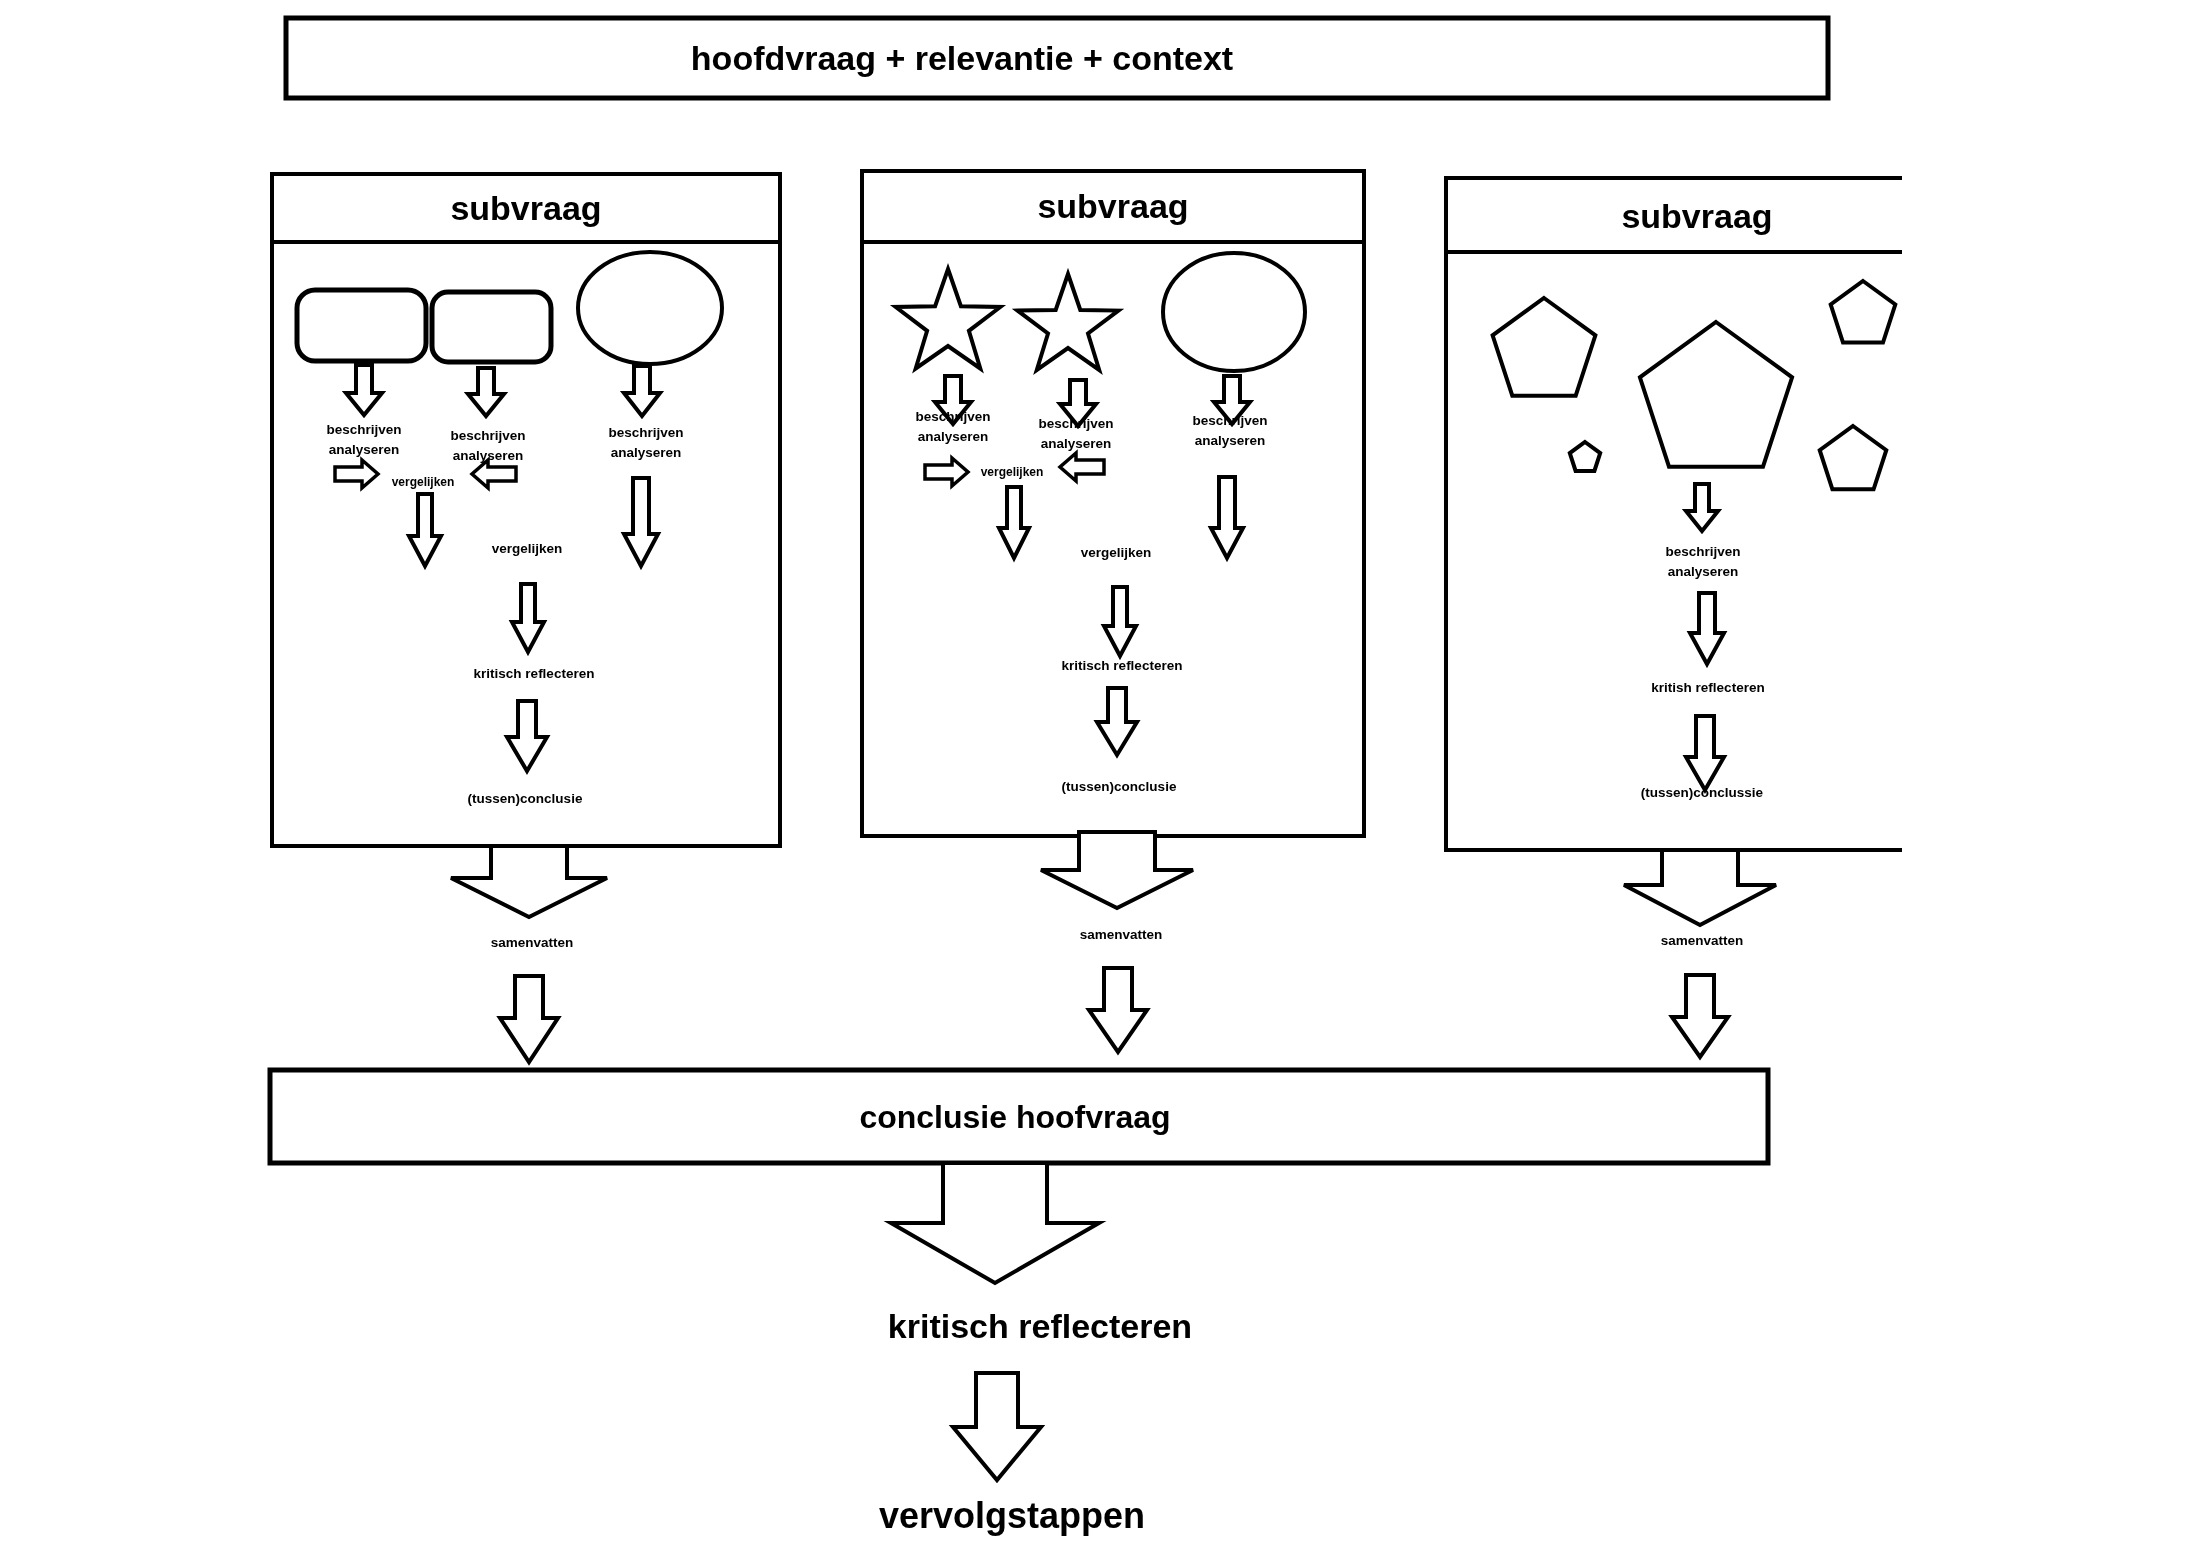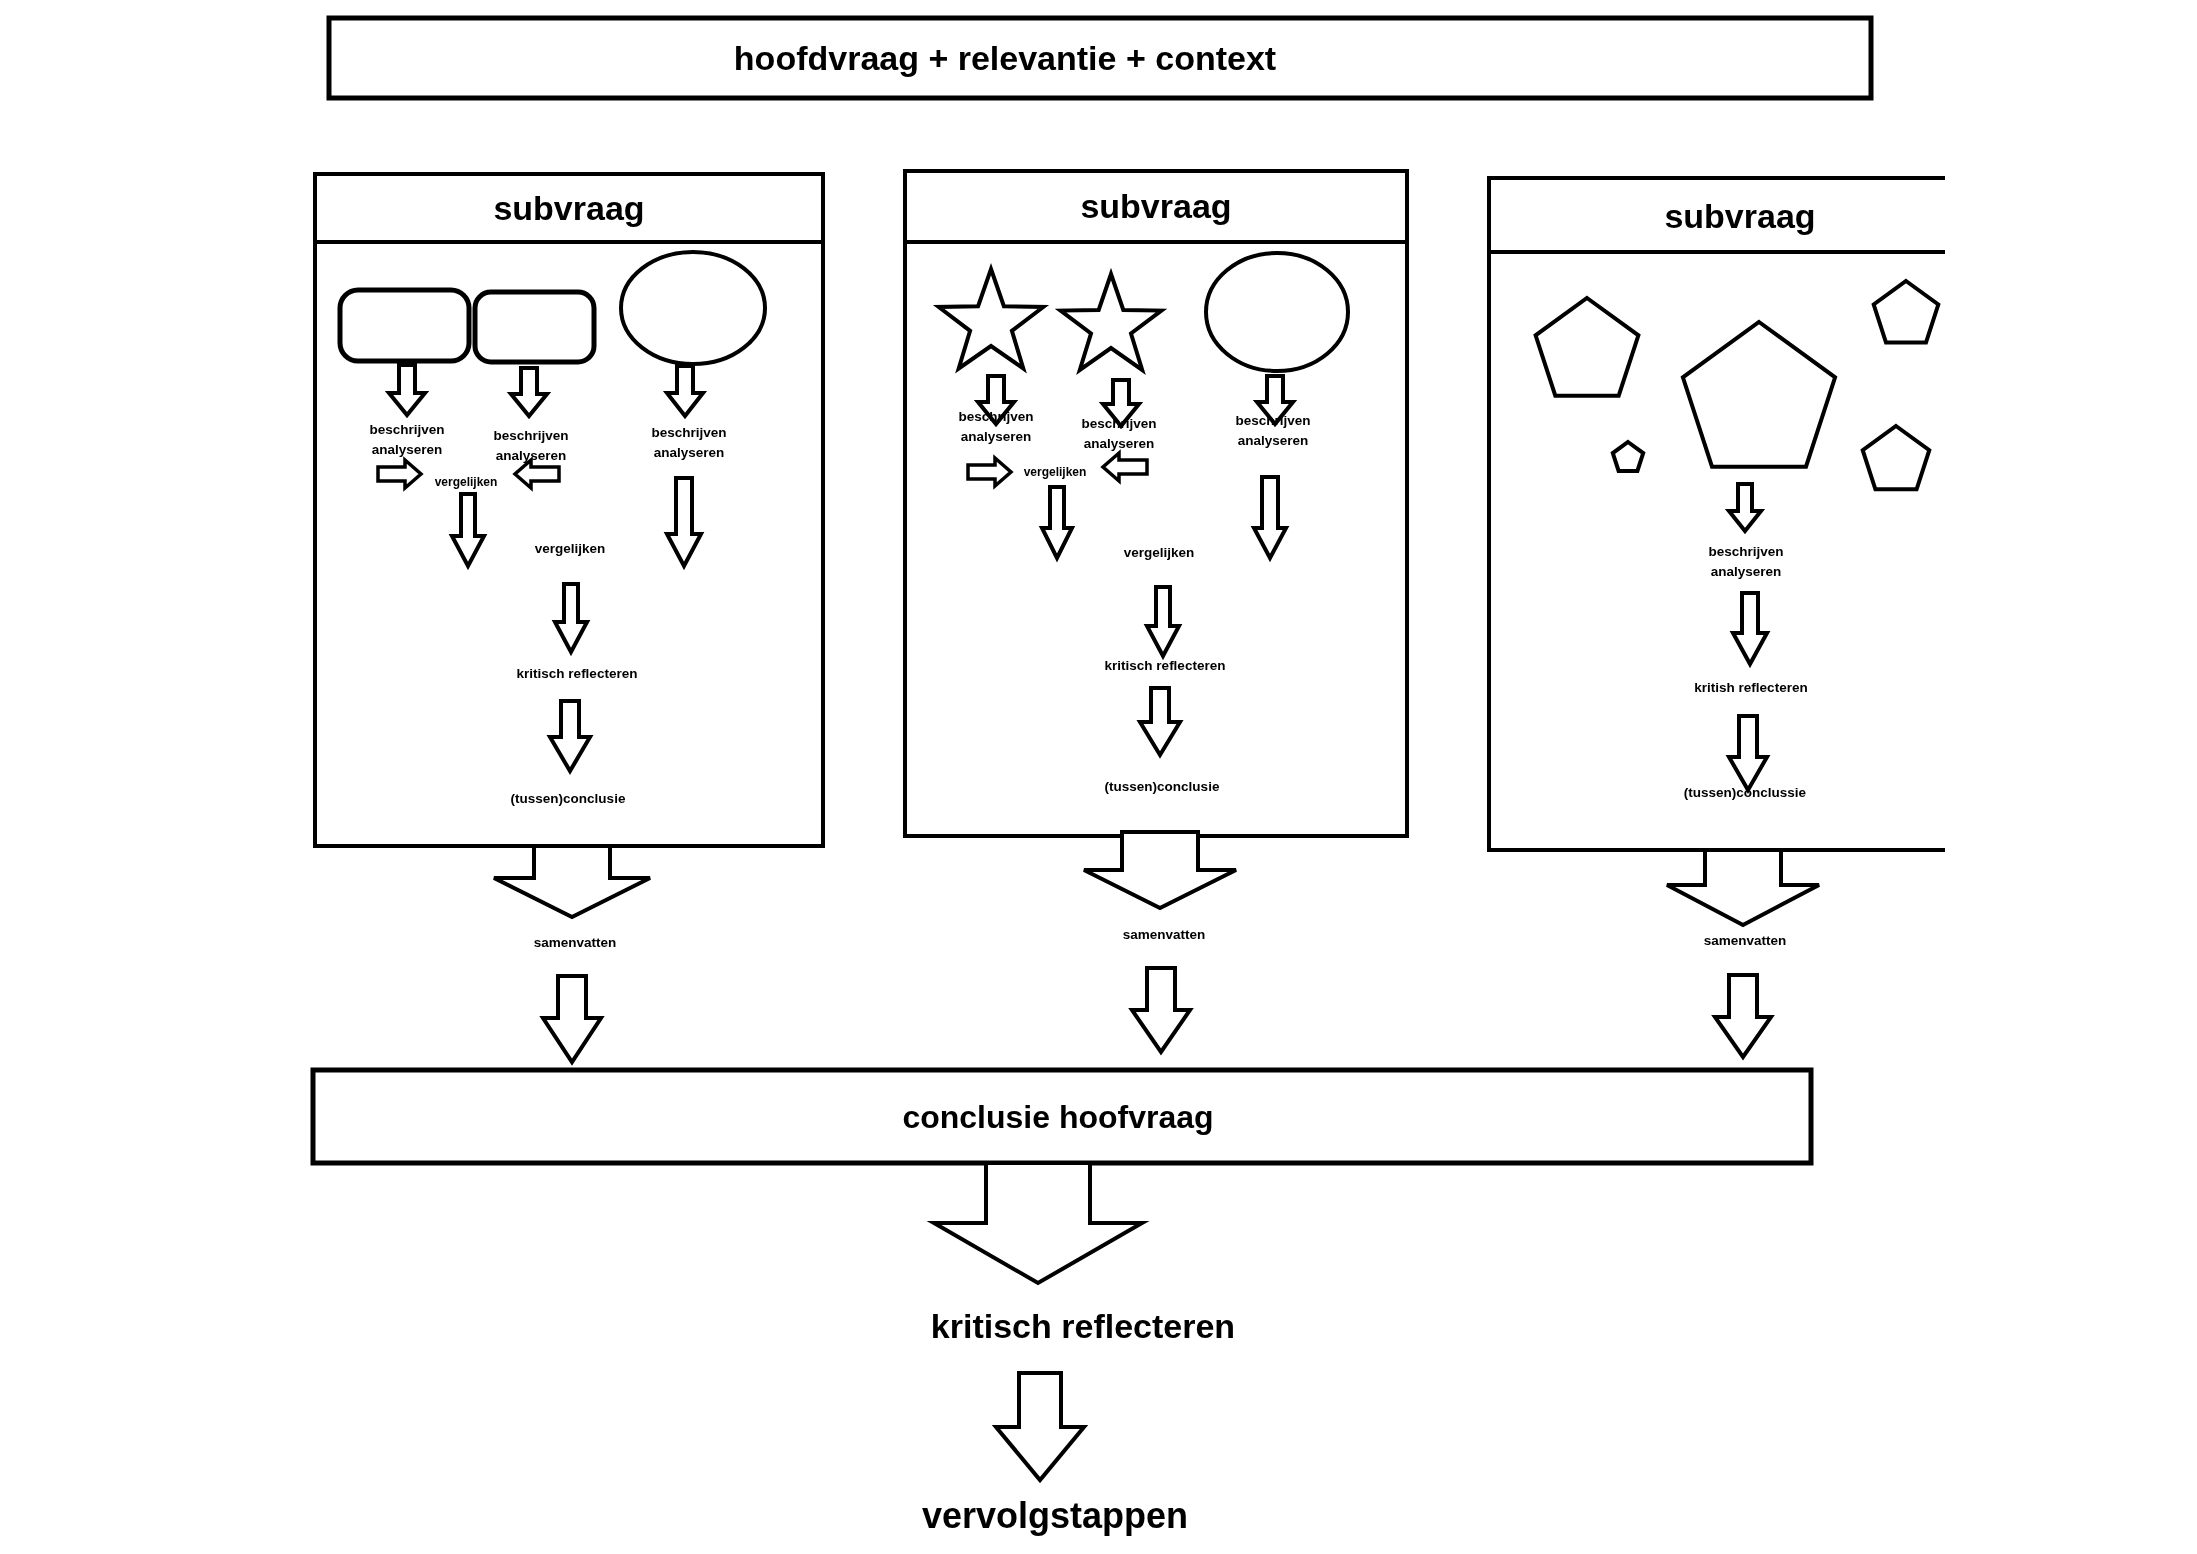--- a/index.html
+++ b/index.html
@@ -1,16 +1,16 @@
 <!DOCTYPE html>
 <html><head>
 <meta charset="utf-8">
 <style>
   html,body{margin:0;padding:0;background:#ffffff;}
-  .canvas{width:1902px;height:1554px;background:#ffffff;position:relative;overflow:hidden;margin-left:43px;}
+  .canvas{width:1902px;height:1554px;background:#ffffff;position:relative;overflow:hidden;}
   svg{display:block;}
   .shape{fill:#ffffff;stroke:#000000;}
   .sw5{stroke-width:5;}
   .sw4{stroke-width:4;}
   .sw35{stroke-width:3.5;}
   .boxframe{fill:#ffffff;stroke:#000000;stroke-width:4;}
   .thickframe{fill:#ffffff;stroke:#000000;stroke-width:5;}
   .divider{stroke:#000000;stroke-width:4;}
   text{font-family:"Liberation Sans","DejaVu Sans",sans-serif;font-weight:bold;fill:#000000;}
   .t-title{font-size:34px;}

